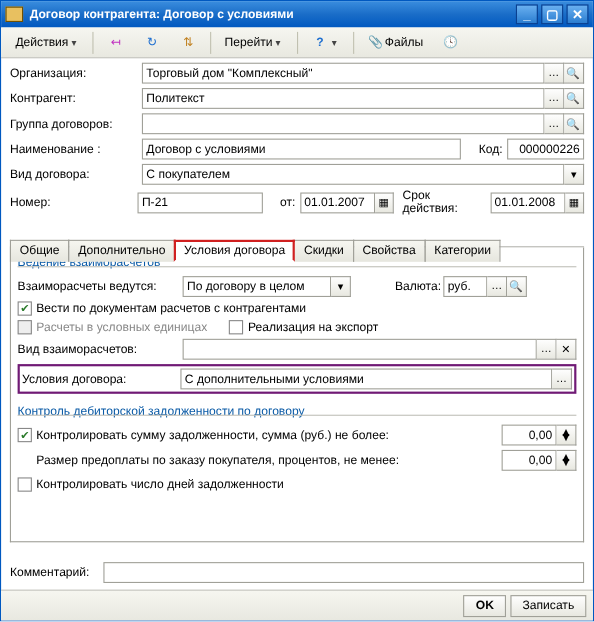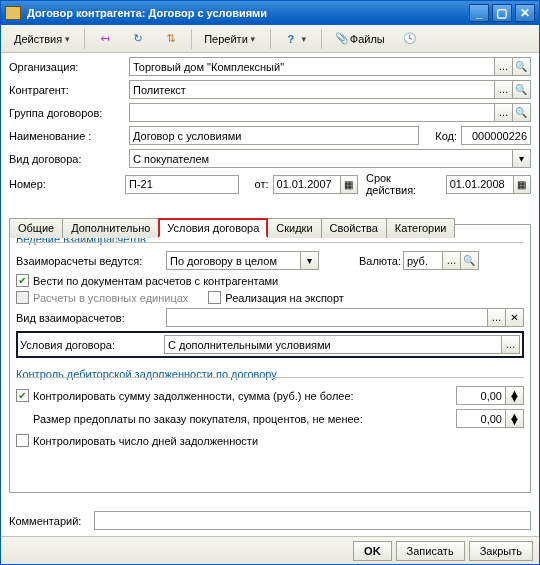--- a/index.html
+++ b/index.html
@@ -20,21 +20,21 @@
   .ellbtn, .magbtn, .calbtn, .ddbtn, .spbtn { width:18px; height:19px; border:1px solid #a0a098; border-left:none; background:linear-gradient(#fefefe,#e8e8e0); display:flex; align-items:center; justify-content:center; cursor:pointer; font-size:10px; }
   .spbtn { flex-direction:column; line-height:5px; font-size:7px; }
   .tabs { display:flex; border-bottom:1px solid #a0a098; margin-top:4px; }
   .tab { padding: 3px 8px; border:1px solid #a0a098; border-bottom:none; background:linear-gradient(#f6f6f0,#e6e6de); margin-right:-1px; cursor:pointer; position:relative; top:14px; }
   .tab.active { background:#fff; border:2px solid #d02020; border-bottom:2px solid #fff; z-index:2; font-weight:normal; padding:2px 7px; }
   .panel { border:1px solid #a0a098; border-top:none; padding:6px; flex:1; background:#fff; }
   .group-title { color:#0a5aa6; margin:2px 0 6px 0; }
   .group-line { border-top:1px solid #c0c0b8; margin-top:-9px; margin-left:0; margin-bottom:8px; }
   .chk { width:13px; height:13px; border:1px solid #888; margin-right:4px; display:inline-flex; align-items:center; justify-content:center; font-size:10px; color:#2a7a2a; background:#fff; }
   .chk.disabled { background:#eee; }
-  .redbox { border:2px solid #0f172a; padding:2px; display:flex; align-items:center; }
+  .redbox { border:2px solid #701a75; padding:2px; display:flex; align-items:center; }
   .footer { border-top:1px solid #c0c0b8; height:28px; display:flex; align-items:center; justify-content:flex-end; padding:0 6px; gap:4px; background:linear-gradient(#f6f6f0,#e8e8e0); }
   .fbtn { height:20px; padding:0 10px; border:1px solid #a0a098; background:linear-gradient(#fefefe,#e8e8e0); cursor:pointer; display:flex; align-items:center; }
   .ico { width:16px; height:16px; display:inline-flex; align-items:center; justify-content:center; }
 </style>
 </head>
 <body>
 
 <div class="window">
   <div class="titlebar">
     <div class="ticon"></div>
@@ -235,15 +235,14 @@
       <div class="lbl" style="width:85px">Комментарий:</div>
       <div class="inp" style="flex:1">
           <span></span>
         </div>
     </div>
   </div>
 
   <div class="footer">
     <div class="fbtn" style="font-weight:bold">OK</div>
     <div class="fbtn">Записать</div>
-    <div class="fbtn">Закрыть</div>
   </div>
 </div>
 
 </body></html>

